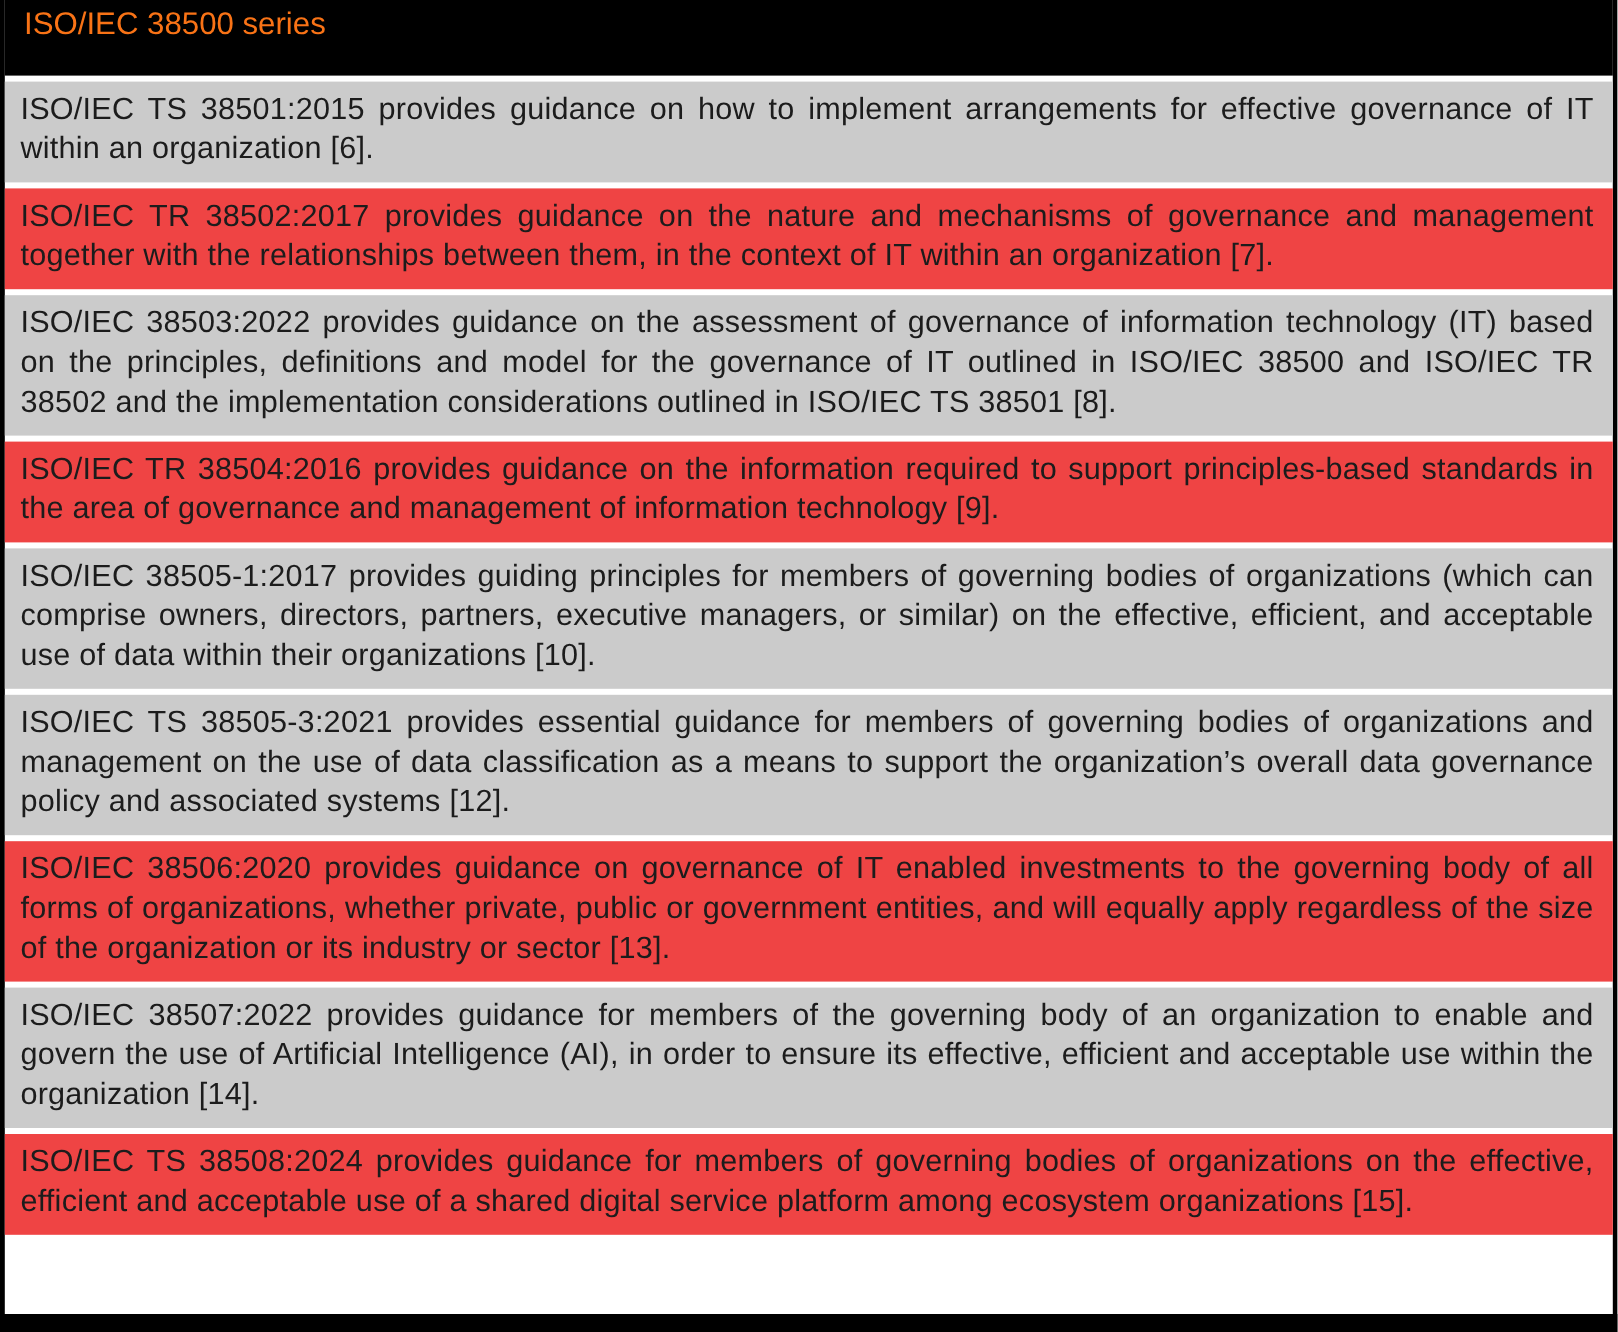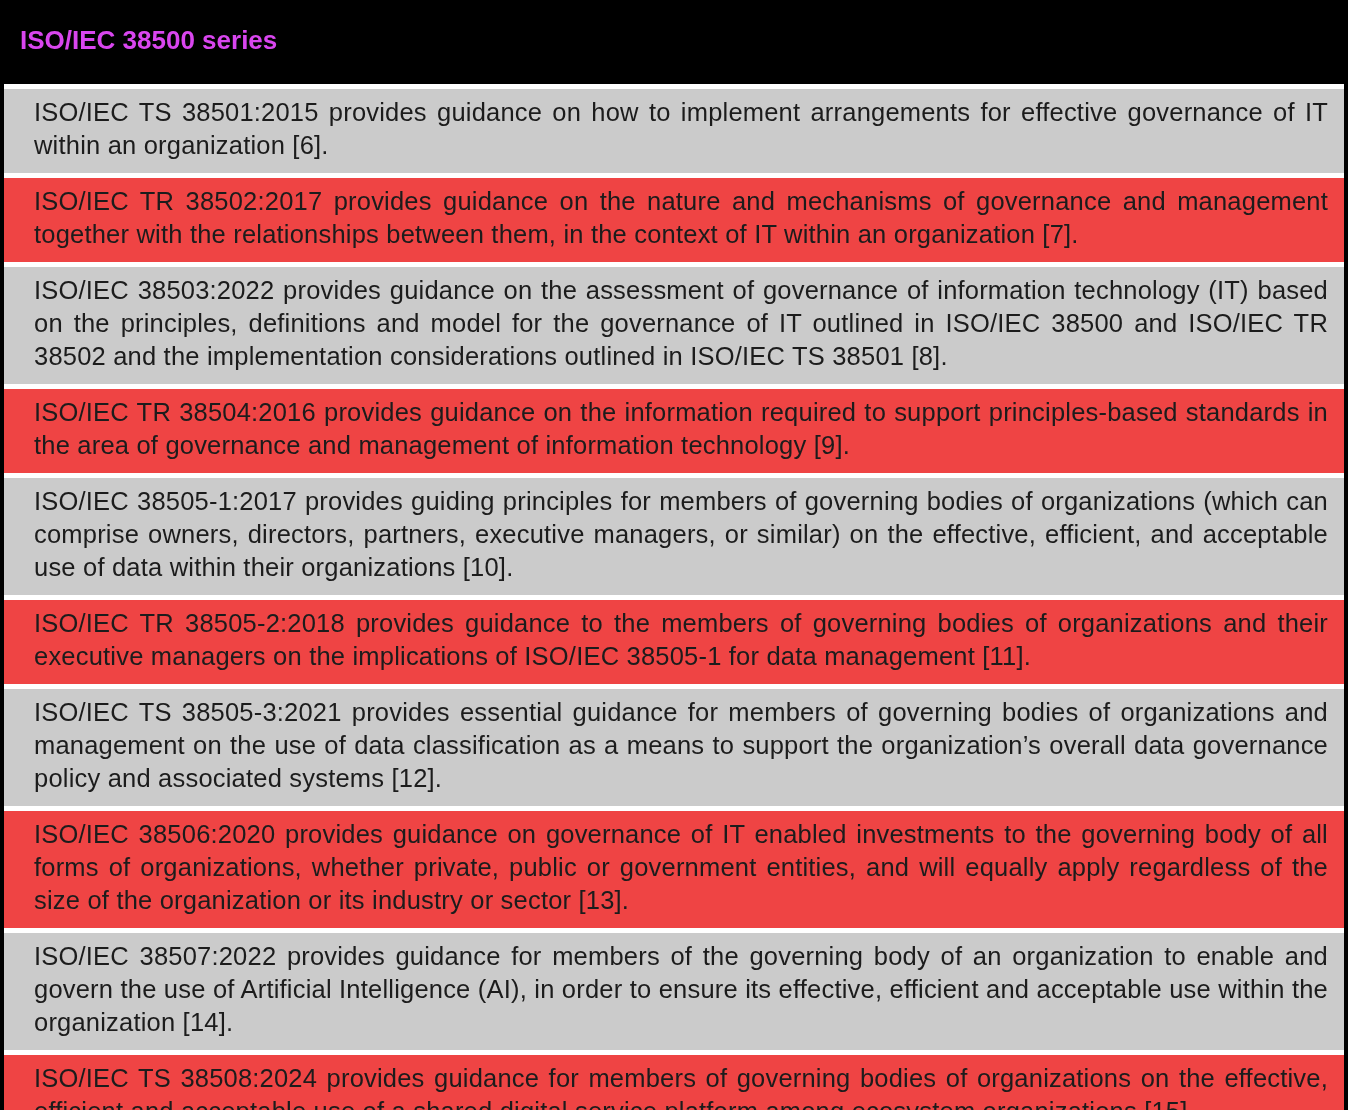--- a/index.html
+++ b/index.html
@@ -12,32 +12,32 @@
     box-sizing: border-box;
     width: 1348px;
     min-height: 1110px;
     border-left: 4px solid #000000;
     border-right: 4px solid #000000;
     border-bottom: 15px solid #000000;
     background: #ffffff;
   }
   .table-header {
     background: #000000;
-    color: #d946ef;
-    font-weight: bold;
+    color: #f97316;
+    font-weight: normal;
     font-size: 26px;
     line-height: 30px;
-    padding: 25px 16px 29px 16px;
+    padding: 4px 16px 29px 16px;
     margin-bottom: 5px;
   }
   .row {
     font-size: 25.5px;
     line-height: 33px;
     color: #1c1c1c;
-    padding: 7px 16px 11px 30px;
+    padding: 7px 16px 11px 13px;
     margin-bottom: 5px;
     text-align: justify;
     letter-spacing: 0.2px;
   }
   .row:last-of-type {
     margin-bottom: 4px;
   }
   .row.dark  { background: #cbcbcb; }
   .row.light { background: #ef4444; }
 </style>
@@ -57,23 +57,20 @@
   </div>
   <div class="row dark">
     <span>ISO/IEC 38503:2022 provides guidance on the assessment of governance of information technology (IT) based on the principles, definitions and model for the governance of IT outlined in ISO/IEC 38500 and ISO/IEC TR 38502 and the implementation considerations outlined in ISO/IEC TS 38501 [8].</span>
   </div>
   <div class="row light">
     <span>ISO/IEC TR 38504:2016 provides guidance on the information required to support principles-based standards in the area of governance and management of information technology [9].</span>
   </div>
   <div class="row dark">
     <span>ISO/IEC 38505-1:2017 provides guiding principles for members of governing bodies of organizations (which can comprise owners, directors, partners, executive managers, or similar) on the effective, efficient, and acceptable use of data within their organizations [10].</span>
   </div>
-  <div class="row light">
-    <span>ISO/IEC TR 38505-2:2018 provides guidance to the members of governing bodies of organizations and their executive managers on the implications of ISO/IEC 38505-1 for data management [11].</span>
-  </div>
   <div class="row dark">
     <span>ISO/IEC TS 38505-3:2021 provides essential guidance for members of governing bodies of organizations and management on the use of data classification as a means to support the organization’s overall data governance policy and associated systems [12].</span>
   </div>
   <div class="row light">
     <span>ISO/IEC 38506:2020 provides guidance on governance of IT enabled investments to the governing body of all forms of organizations, whether private, public or government entities, and will equally apply regardless of the size of the organization or its industry or sector [13].</span>
   </div>
   <div class="row dark">
     <span>ISO/IEC 38507:2022 provides guidance for members of the governing body of an organization to enable and govern the use of Artificial Intelligence (AI), in order to ensure its effective, efficient and acceptable use within the organization [14].</span>
   </div>
   <div class="row light">

